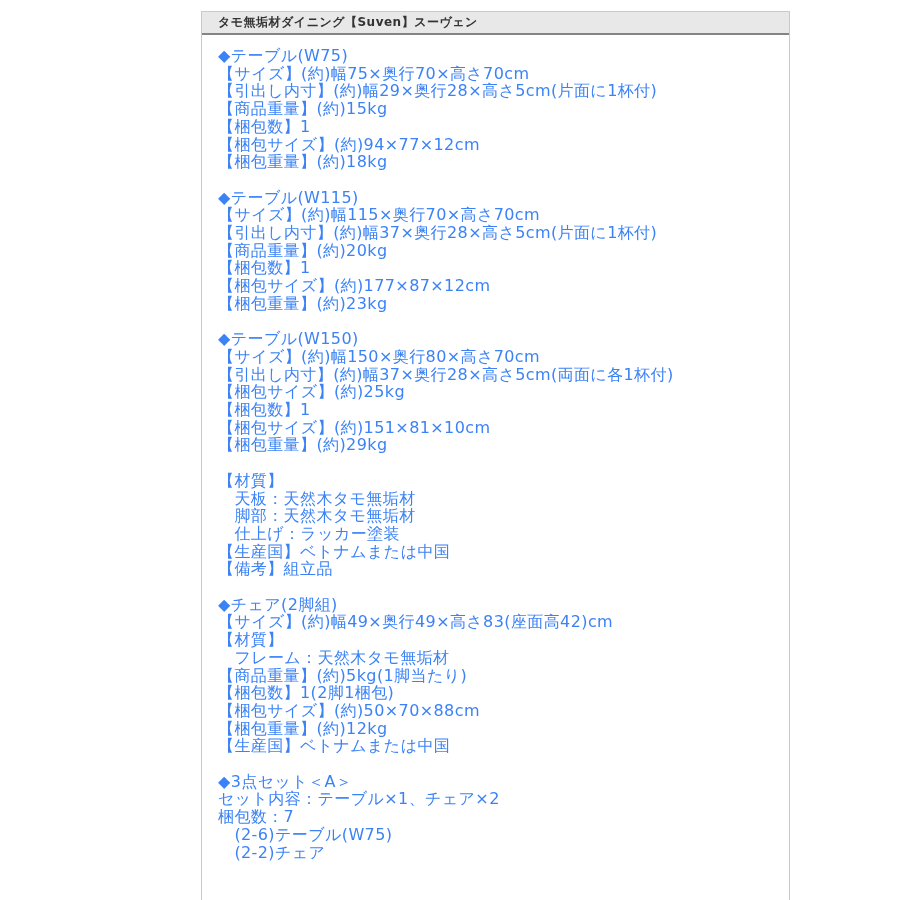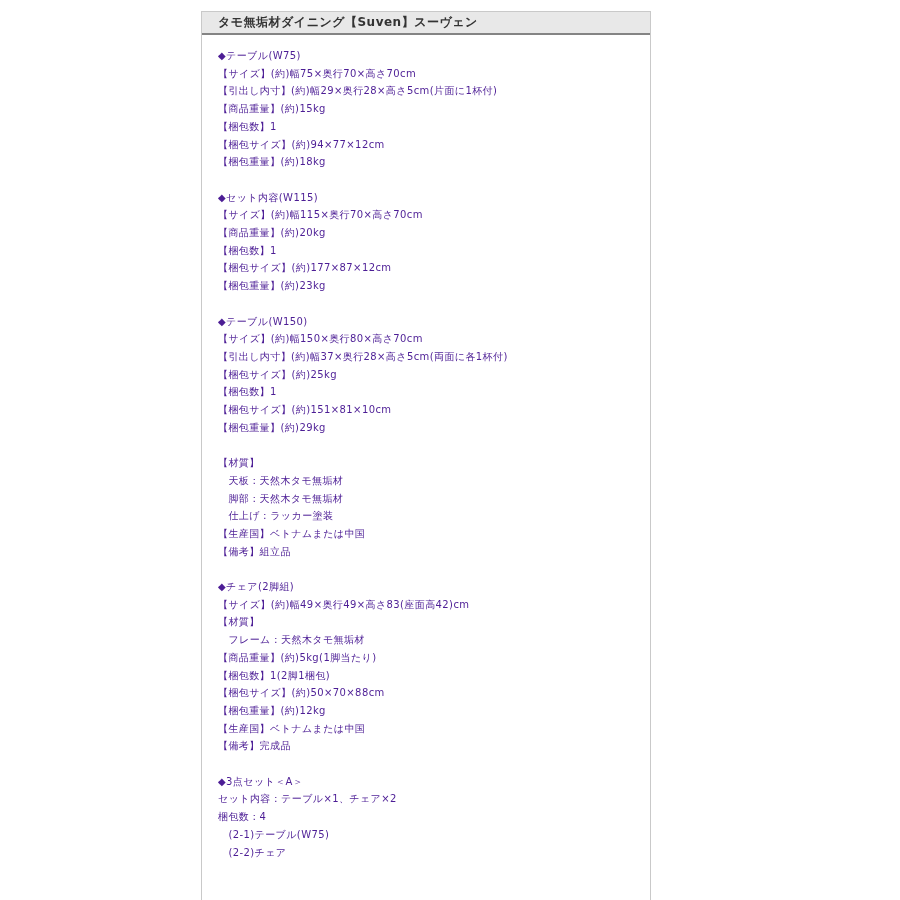--- a/index.html
+++ b/index.html
@@ -8,42 +8,42 @@
     background: #ffffff;
     width: 900px;
     height: 900px;
     overflow: hidden;
     font-family: "DejaVu Sans", "Liberation Sans", sans-serif;
   }
   .panel {
     position: absolute;
     left: 201px;
     top: 11px;
-    width: 450px;
+    width: 589px;
     height: 889px;
     box-sizing: border-box;
     border: 1px solid #c9c9c9;
     border-bottom: none;
     background: #ffffff;
   }
   .panel-header {
     box-sizing: border-box;
     background: #e8e8e8;
     border-bottom: 2px solid #848484;
     padding: 3px 16px 3px 16px;
     font-size: 12px;
     line-height: 15px;
     font-weight: bold;
     color: #333333;
     letter-spacing: 0.5px;
   }
   .panel-body {
     padding: 12px 16px 0 16px;
-    font-size: 10px;
-    color: #4c1d95;
+    font-size: 16px;
+    color: #3b82f6;
   }
   .section {
     margin-bottom: 17.7px;
   }
   .section:last-child {
     margin-bottom: 0;
   }
   .line {
     line-height: 17.7px;
     white-space: pre-wrap;
@@ -61,22 +61,23 @@
       <div class="section">
         <div class="line">◆テーブル(W75)</div>
         <div class="line">【サイズ】(約)幅75×奥行70×高さ70cm</div>
         <div class="line">【引出し内寸】(約)幅29×奥行28×高さ5cm(片面に1杯付)</div>
         <div class="line">【商品重量】(約)15kg</div>
         <div class="line">【梱包数】1</div>
         <div class="line">【梱包サイズ】(約)94×77×12cm</div>
         <div class="line">【梱包重量】(約)18kg</div>
       </div>
       <div class="section">
-        <div class="line">◆セット内容(W115)</div>
+        <div class="line">◆テーブル(W115)</div>
         <div class="line">【サイズ】(約)幅115×奥行70×高さ70cm</div>
+        <div class="line">【引出し内寸】(約)幅37×奥行28×高さ5cm(片面に1杯付)</div>
         <div class="line">【商品重量】(約)20kg</div>
         <div class="line">【梱包数】1</div>
         <div class="line">【梱包サイズ】(約)177×87×12cm</div>
         <div class="line">【梱包重量】(約)23kg</div>
       </div>
       <div class="section">
         <div class="line">◆テーブル(W150)</div>
         <div class="line">【サイズ】(約)幅150×奥行80×高さ70cm</div>
         <div class="line">【引出し内寸】(約)幅37×奥行28×高さ5cm(両面に各1杯付)</div>
         <div class="line">【梱包サイズ】(約)25kg</div>
@@ -95,23 +96,22 @@
       <div class="section">
         <div class="line">◆チェア(2脚組)</div>
         <div class="line">【サイズ】(約)幅49×奥行49×高さ83(座面高42)cm</div>
         <div class="line">【材質】</div>
         <div class="line">　フレーム：天然木タモ無垢材</div>
         <div class="line">【商品重量】(約)5kg(1脚当たり)</div>
         <div class="line">【梱包数】1(2脚1梱包)</div>
         <div class="line">【梱包サイズ】(約)50×70×88cm</div>
         <div class="line">【梱包重量】(約)12kg</div>
         <div class="line">【生産国】ベトナムまたは中国</div>
-        <div class="line">【備考】完成品</div>
       </div>
       <div class="section">
         <div class="line">◆3点セット＜A＞</div>
         <div class="line">セット内容：テーブル×1、チェア×2</div>
-        <div class="line">梱包数：4</div>
-        <div class="line">　(2-1)テーブル(W75)</div>
+        <div class="line">梱包数：7</div>
+        <div class="line">　(2-6)テーブル(W75)</div>
         <div class="line">　(2-2)チェア</div>
       </div>
     </div>
 </div>
 
 </body></html>

